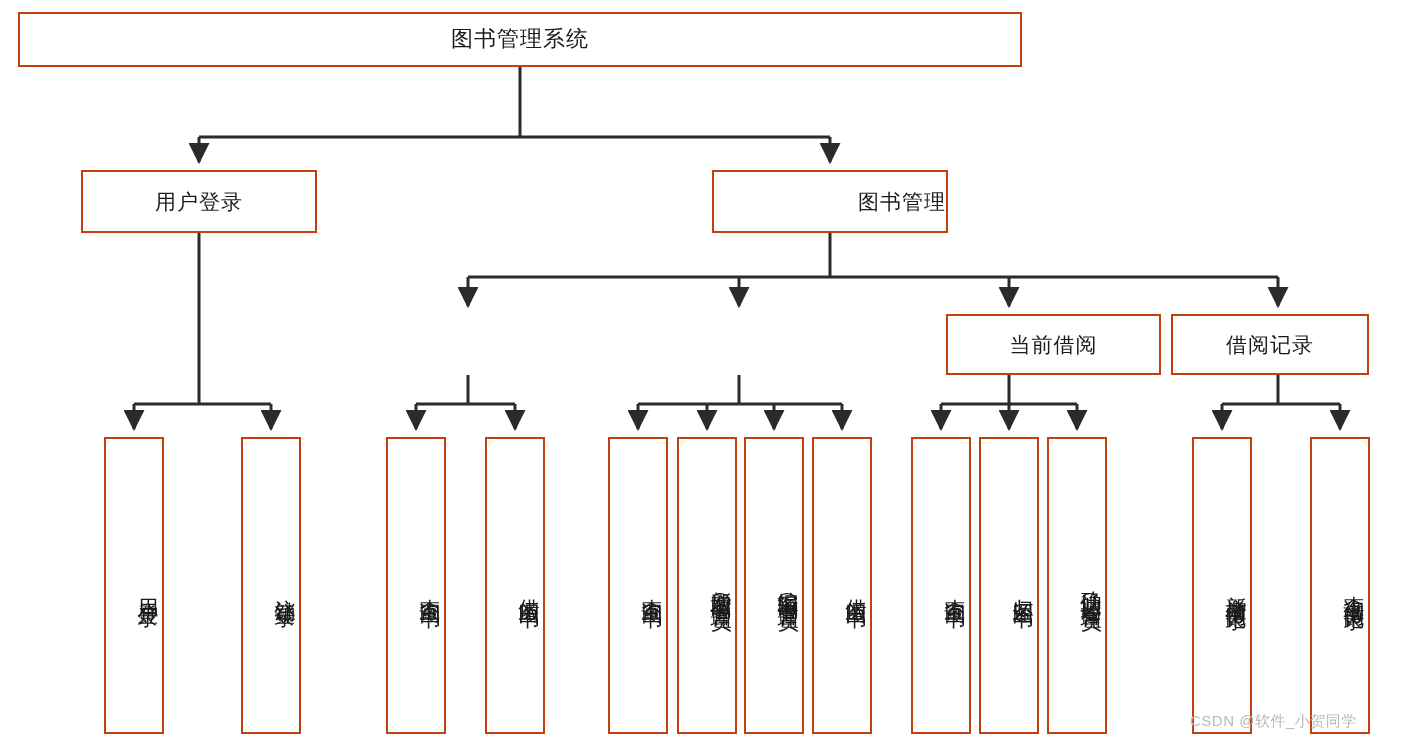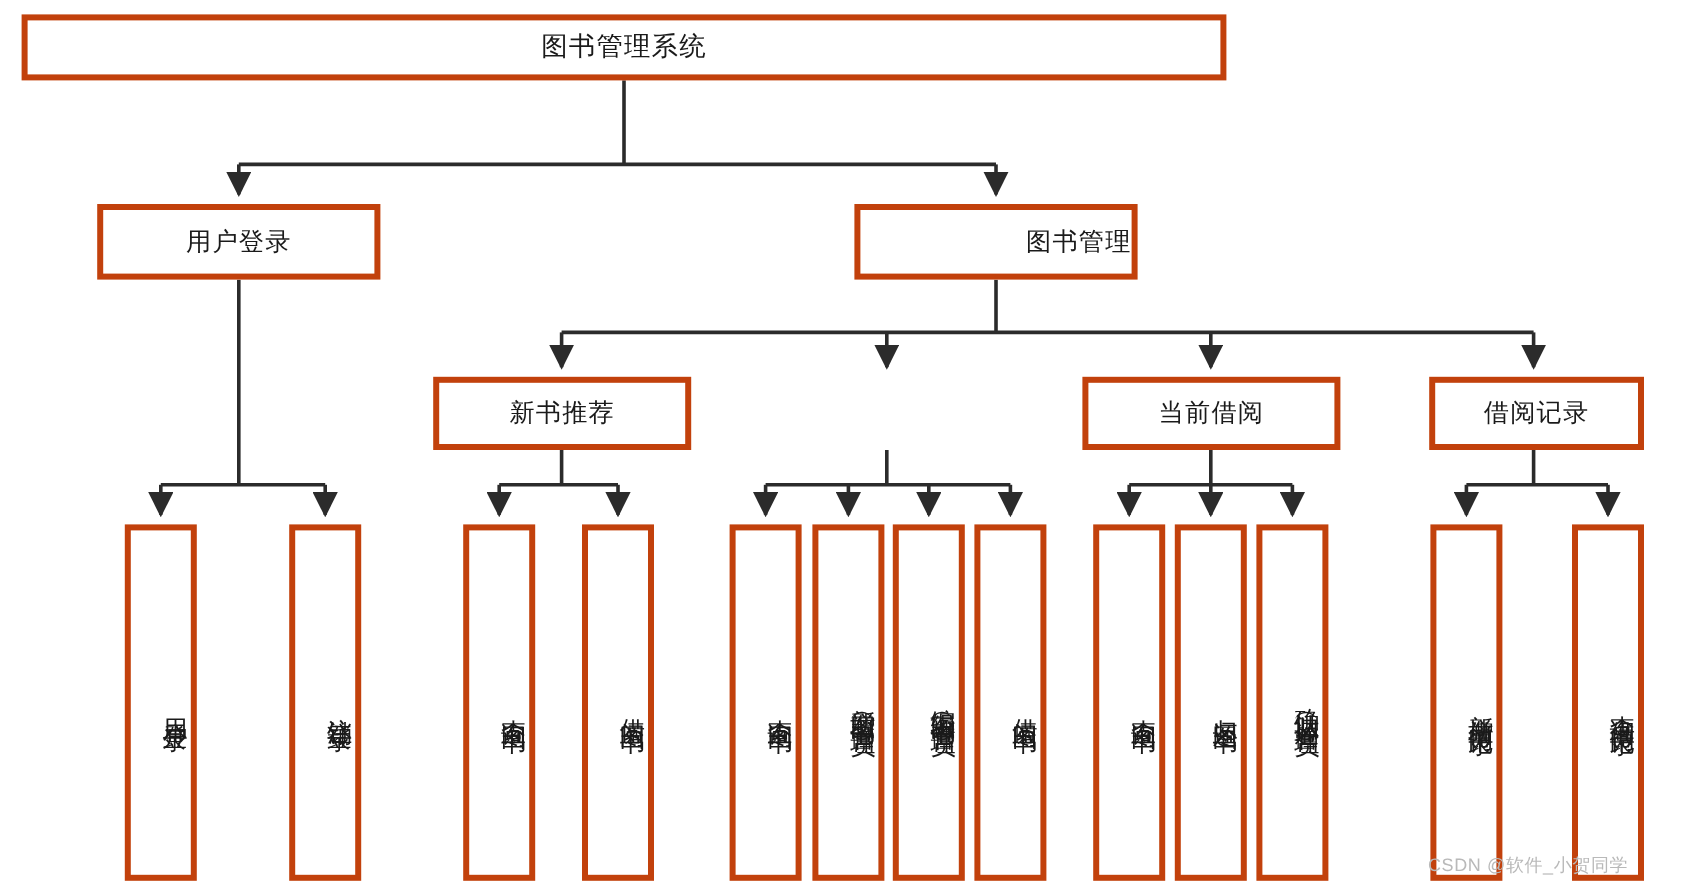--- a/index.html
+++ b/index.html
@@ -13,21 +13,21 @@
   #canvas {
     position: relative;
     width: 1405px;
     height: 747px;
     background: #ffffff;
     overflow: hidden;
   }
   .node {
     position: absolute;
     box-sizing: border-box;
-    border: 5px solid #c2410c;
+    border: 2px solid #c2410c;
     background: #ffffff;
     display: flex;
     align-items: center;
     justify-content: center;
     color: #1a1a1a;
   }
   .node.horiz {
     font-size: 21px;
     line-height: 1.2;
     letter-spacing: 1px;
@@ -128,27 +128,24 @@
     <span>图书管理系统</span>
   </div>
 
   <div class="node horiz" style="left:81px; top:170px; width:236px; height:63px;">
     <span>用户登录</span>
   </div>
   <div class="node horiz" style="left:712px; top:170px; width:236px; height:63px;justify-content:flex-end;">
     <span>图书管理</span>
   </div>
 
-  <div class="node horiz" style="left:361px; top:314px; width:215px; height:61px;">
-    <span>新书推荐</span>
-  </div>
-  <div class="node horiz" style="left:902px; top:314px; width:215px; height:61px;">
+  <div class="node horiz" style="left:946px; top:314px; width:215px; height:61px;">
     <span>当前借阅</span>
   </div>
-  <div class="node horiz" style="left:1171px; top:314px; width:179px; height:61px;margin-left:20px;">
+  <div class="node horiz" style="left:1171px; top:314px; width:198px; height:61px;">
     <span>借阅记录</span>
   </div>
 
   <div class="node vert" style="left:104px; top:437px; width:60px; height:297px;">
     <span>用户登录</span>
   </div>
   <div class="node vert" style="left:241px; top:437px; width:60px; height:297px;">
     <span>注销登录</span>
   </div>
 

